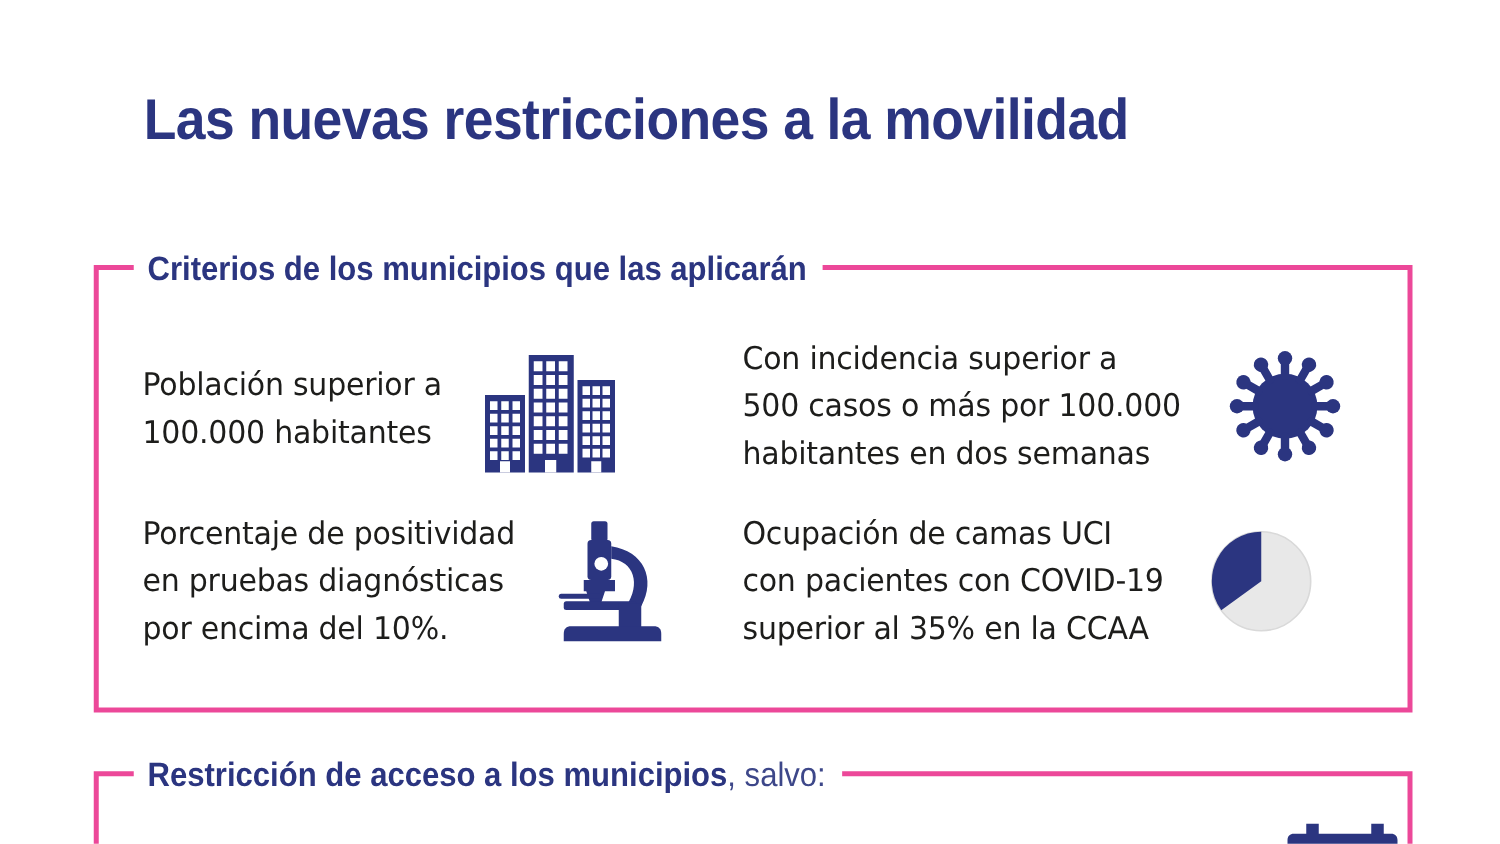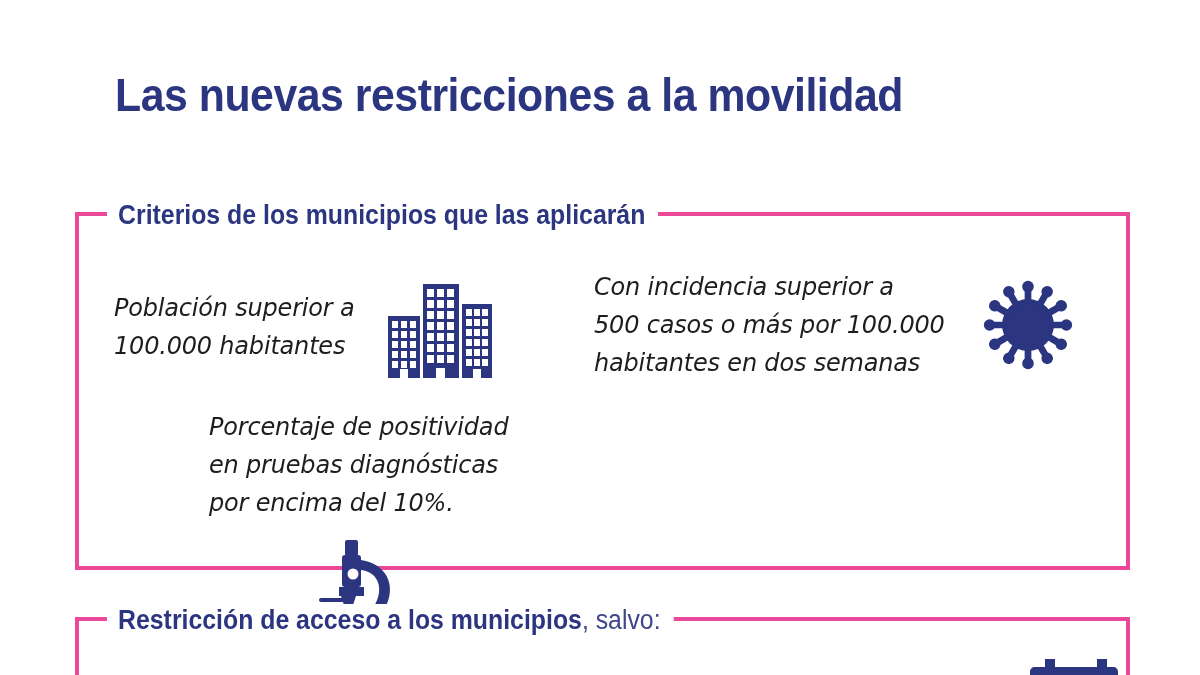--- a/index.html
+++ b/index.html
@@ -69,21 +69,21 @@
   }
   .section-header .light {
     font-weight: normal;
     color: #3d4789;
   }
 
   
   .criteria-grid {
     position: absolute;
     left: 0; top: 0;
-    width: 100%; height: 100%; font-style: italic;
+    width: 100%; height: 100%;
   }
 
   .criterion {
     position: absolute;
     display: flex;
     align-items: center;
     gap: 14px;
   }
 
   .criterion .text {
@@ -101,21 +101,21 @@
   .criterion .icon {
     flex: 0 0 auto;
     display: flex;
     align-items: center;
     justify-content: center;
   }
 
   
   #crit-poblacion   { left: 35px;  top: 52px;  width: 470px; }
   #crit-incidencia  { left: 515px; top: 52px;  width: 510px; align-items: center; }
-  #crit-positividad { left: 51px;  top: 192px; width: 470px; flex-direction: column; }
+  #crit-positividad { left: 35px;  top: 192px; width: 470px; }
   #crit-uci         { left: 515px; top: 192px; width: 510px; }
 
   #crit-poblacion  .icon { width: 118px; }
   #crit-incidencia .icon { width: 110px; }
   #crit-positividad .icon { width: 110px; }
   #crit-uci        .icon { width: 100px; }
 
   
   .bottom-icon {
     position: absolute;
@@ -313,20 +313,35 @@
             <rect x="4" y="62" width="34" height="4" rx="2"></rect>
 
             <rect x="52" y="70" width="18" height="20"></rect>
 
             <path d="M14 88 h66 c4 0 6 2 6 6 v6 h-78 v-6 c0 -4 2 -6 6 -6 z"></path>
           </g>
         </svg>
       </div>
     </div>
 
+    <div class="criterion" id="crit-uci">
+      <div class="text">
+        <span class="line">Ocupación de camas UCI</span>
+        <span class="line">con pacientes con COVID-19</span>
+        <span class="line">superior al 35% en la CCAA</span>
+      </div>
+      <div class="icon">
+
+        <svg width="86" height="86" viewBox="0 0 100 100" aria-hidden="true">
+          <circle cx="50" cy="50" r="46" fill="#e8e8e8" stroke="#d9d9d9" stroke-width="1.5"></circle>
+
+          <path d="M50 50 L50 4 A46 46 0 0 0 12.8 77.0 Z" fill="#2b3580"></path>
+        </svg>
+      </div>
+    </div>
 
   </div>
 </div>
 
 <div class="section" id="section-restriccion">
 
   <div class="section-header">
     <span>Restricción de acceso a los municipios</span><span class="light">, salvo:</span>
   </div>
 </div>

